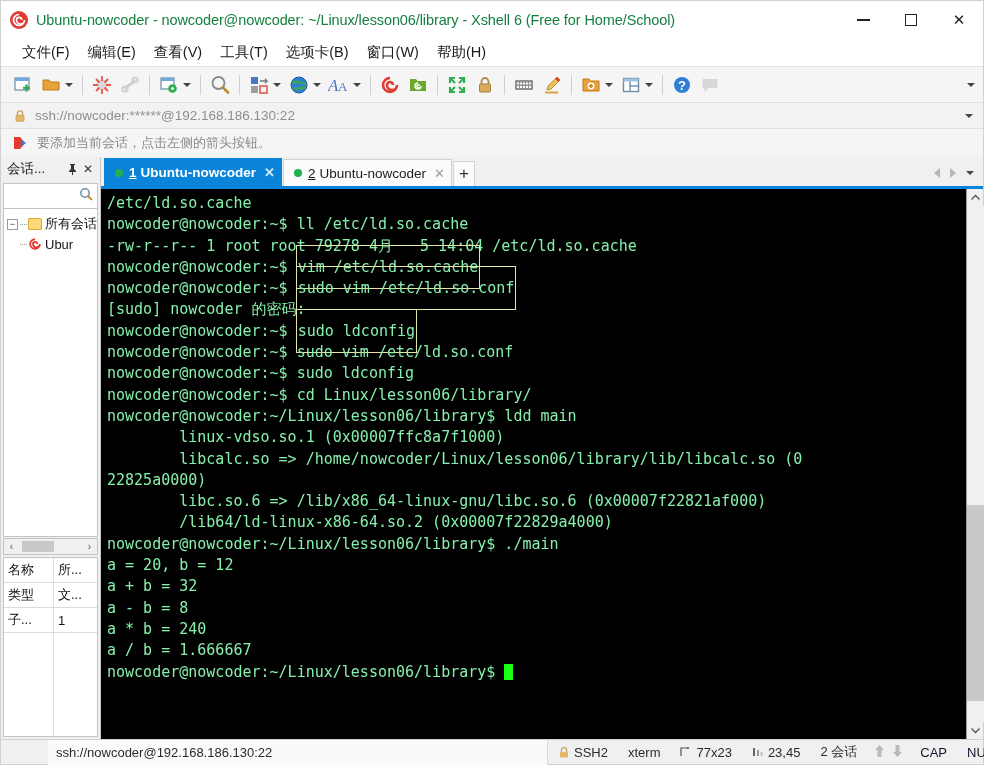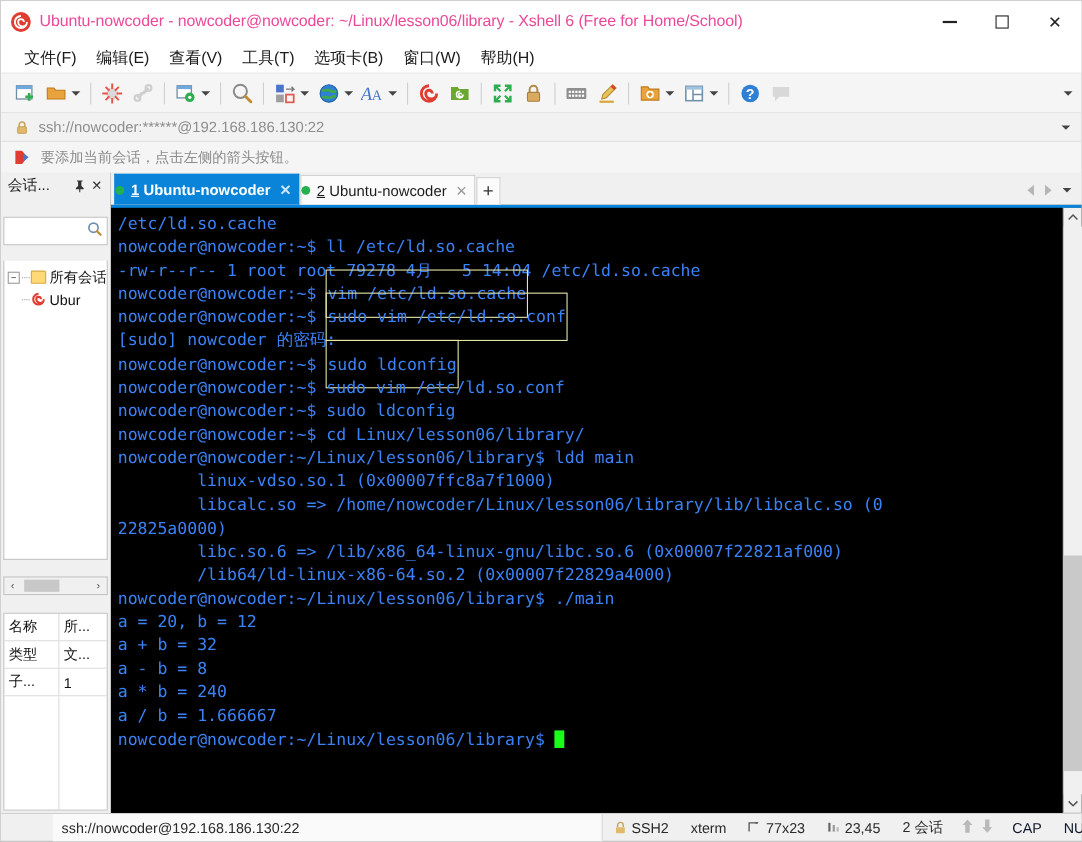--- a/index.html
+++ b/index.html
@@ -27,21 +27,21 @@
     position: relative;
   }
   .title-icon {
     width: 20px; height: 20px;
     margin-right: 7px;
     flex: 0 0 auto;
     position: relative;
   }
   .title-text {
     font-size: 14.5px;
-    color: #ec4899;
+    color: #15803d;
     white-space: nowrap;
     letter-spacing: -0.1px;
   }
   .win-controls {
     position: absolute; right: 0; top: 0;
     height: 38px; display: flex;
   }
   .win-btn {
     width: 48px; height: 38px;
     display: flex; align-items: center; justify-content: center;
@@ -134,21 +134,20 @@
     min-height: 0;
     background: #f0f0f0;
   }
 
   
   .sidebar {
     width: 100px; min-width: 100px;
     display: flex; flex-direction: column;
     background: #f0f0f0;
     border-right: 1px solid #c8c8c8;
-    gap: 14px;
   }
   .sb-header {
     height: 24px; min-height: 24px;
     display: flex; align-items: center;
     padding: 0 4px 0 6px;
     background: #f0f0f0;
   }
   .sb-title { font-size: 13.5px; color: #1b1b1b; flex: 1 1 auto; white-space: nowrap; }
   .sb-hbtn {
     width: 16px; height: 18px;
@@ -252,21 +251,21 @@
   .tabstrip {
     height: 29px; min-height: 29px;
     background: #f0f0f0;
     display: flex; align-items: flex-end;
     position: relative;
     padding-left: 3px;
   }
   .tab {
     height: 27px;
     display: flex; align-items: center;
-    padding: 0 6px 0 0;
+    padding: 0 6px 0 10px;
     background: #fbfbfb;
     border: 1px solid #d2d2d2;
     border-bottom: none;
     font-size: 13.5px;
     color: #1b1b1b;
     white-space: nowrap;
     margin-right: 1px;
     max-width: 210px;
   }
   .tab.active {
@@ -318,21 +317,21 @@
   .term-wrap {
     flex: 1 1 auto;
     display: flex;
     min-height: 0;
     border-top: 3px solid #0a84d8;
     background: #000;
   }
   .terminal {
     flex: 1 1 auto;
     background: #000000;
-    color: #3b82f6;
+    color: #86efac;
     font-family: "DejaVu Sans Mono", "Liberation Mono", monospace;
     font-size: 15px;
     line-height: 21.3px;
     padding: 4px 0 0 6px;
     overflow: hidden;
     white-space: pre;
     position: relative;
     min-width: 0;
   }
   .tline { height: 21.3px; white-space: pre; }

